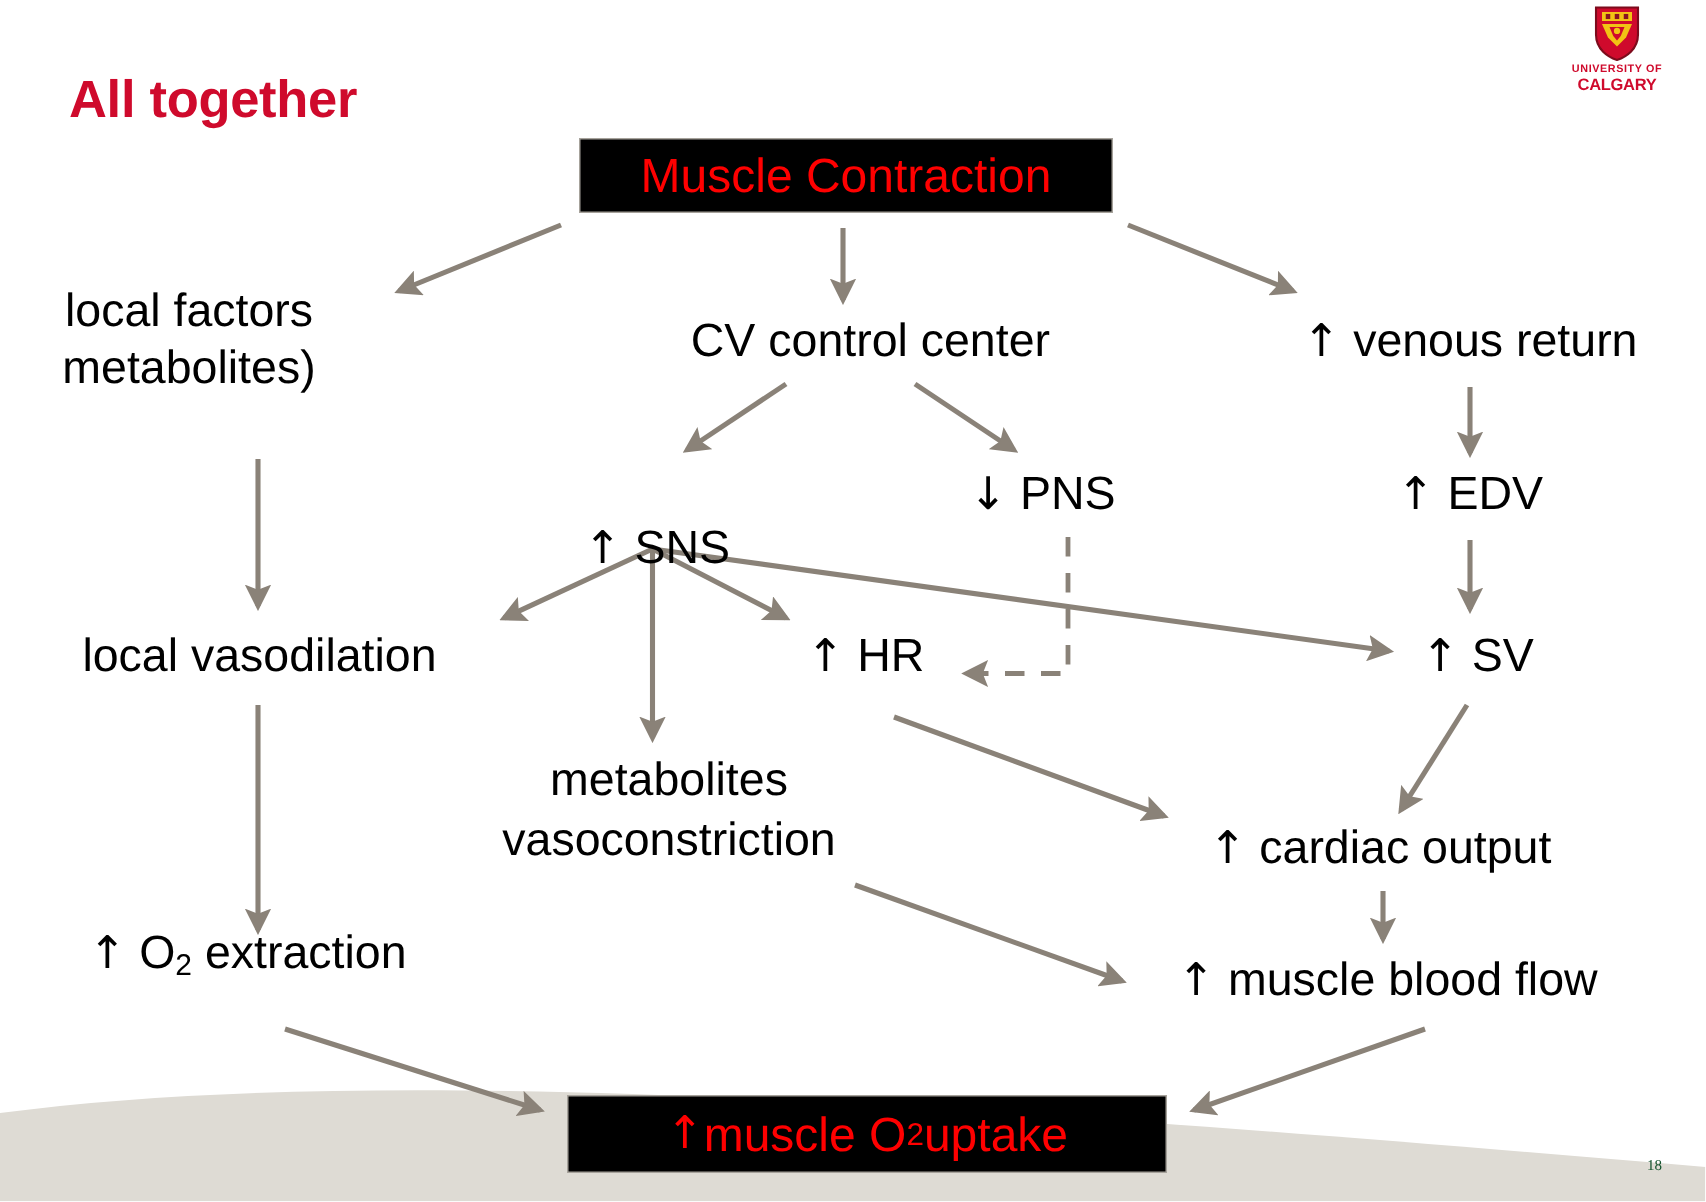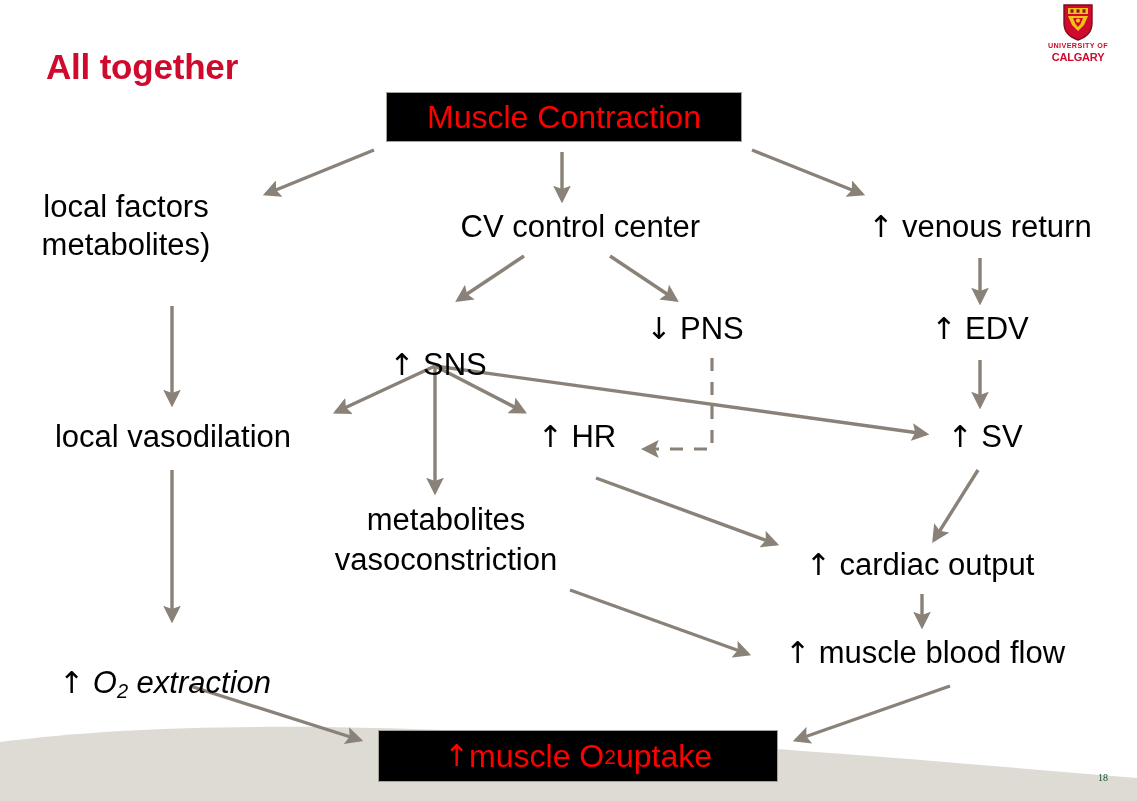--- a/index.html
+++ b/index.html
@@ -95,21 +95,21 @@
   #n-pns               { left: 620px; top: 310px; width: 150px; }
   #n-edv               { left: 900px; top: 310px; width: 160px; }
 
   #n-local-vasodil     { left: 8px;   top: 418px; width: 330px; }
   #n-hr                { left: 512px; top: 418px; width: 130px; }
   #n-sv                { left: 920px; top: 418px; width: 130px; }
 
   #n-splanchnic        { left: 296px; top: 500px; width: 300px; line-height: 40px; }
   #n-cardiac-output    { left: 760px; top: 546px; width: 320px; }
 
-  #n-o2-extraction     { left: 10px;  top: 664px; width: 310px; font-style: italic; }
+  #n-o2-extraction     { left: 10px;  top: 616px; width: 310px; }
   #n-muscle-blood-flow { left: 730px; top: 634px; width: 390px; }
 
   
   #pagenum {
     position: absolute;
     left: 1098px; top: 772px;
     font-family: Liberation Serif, serif;
     font-size: 10px;
     color: #14532d;
   }

